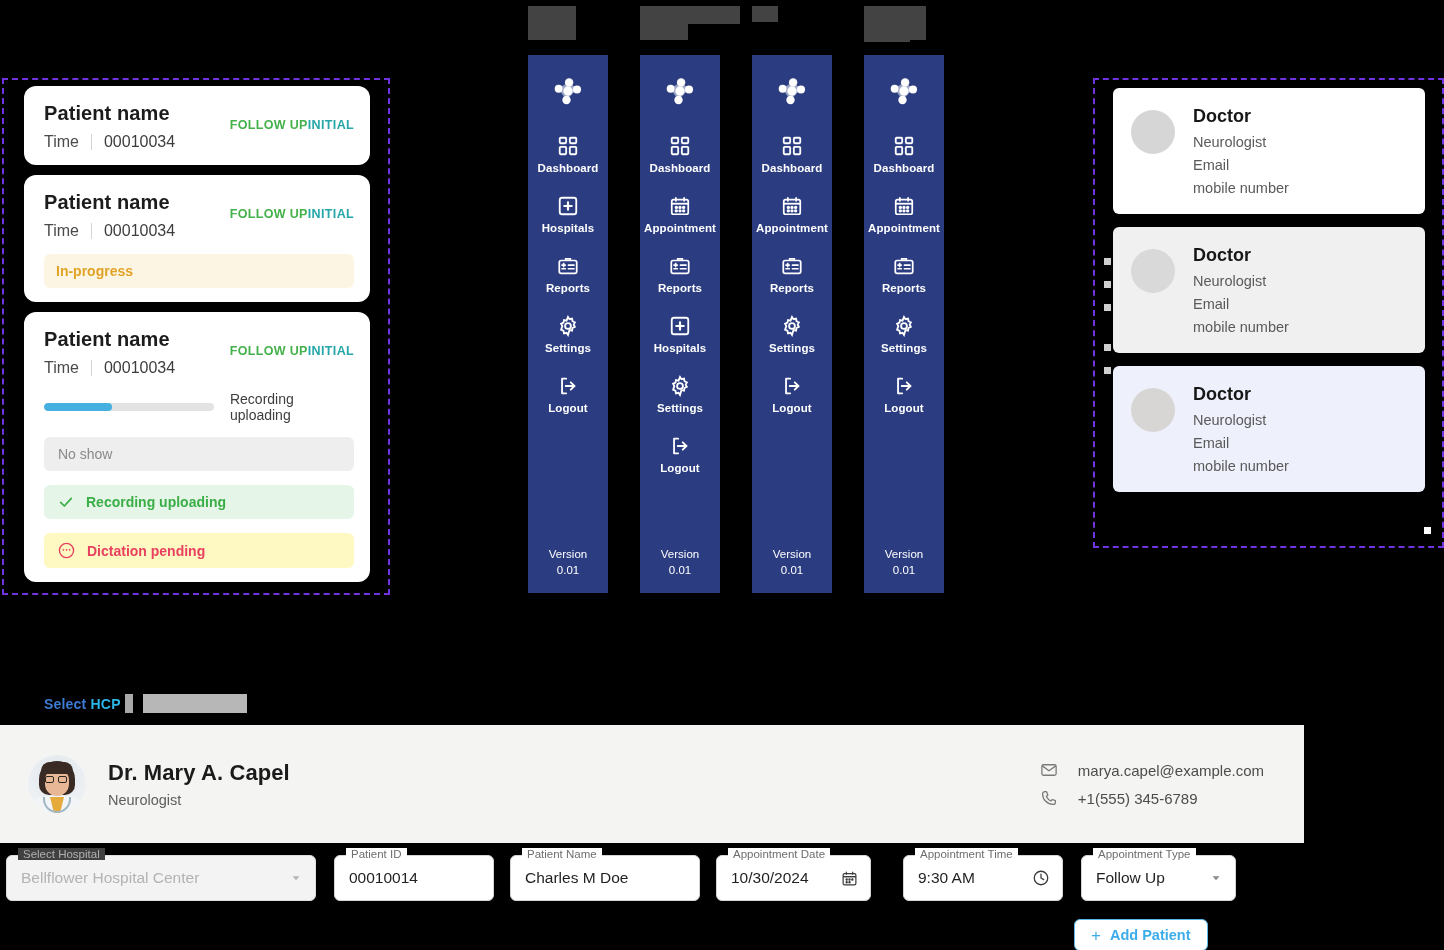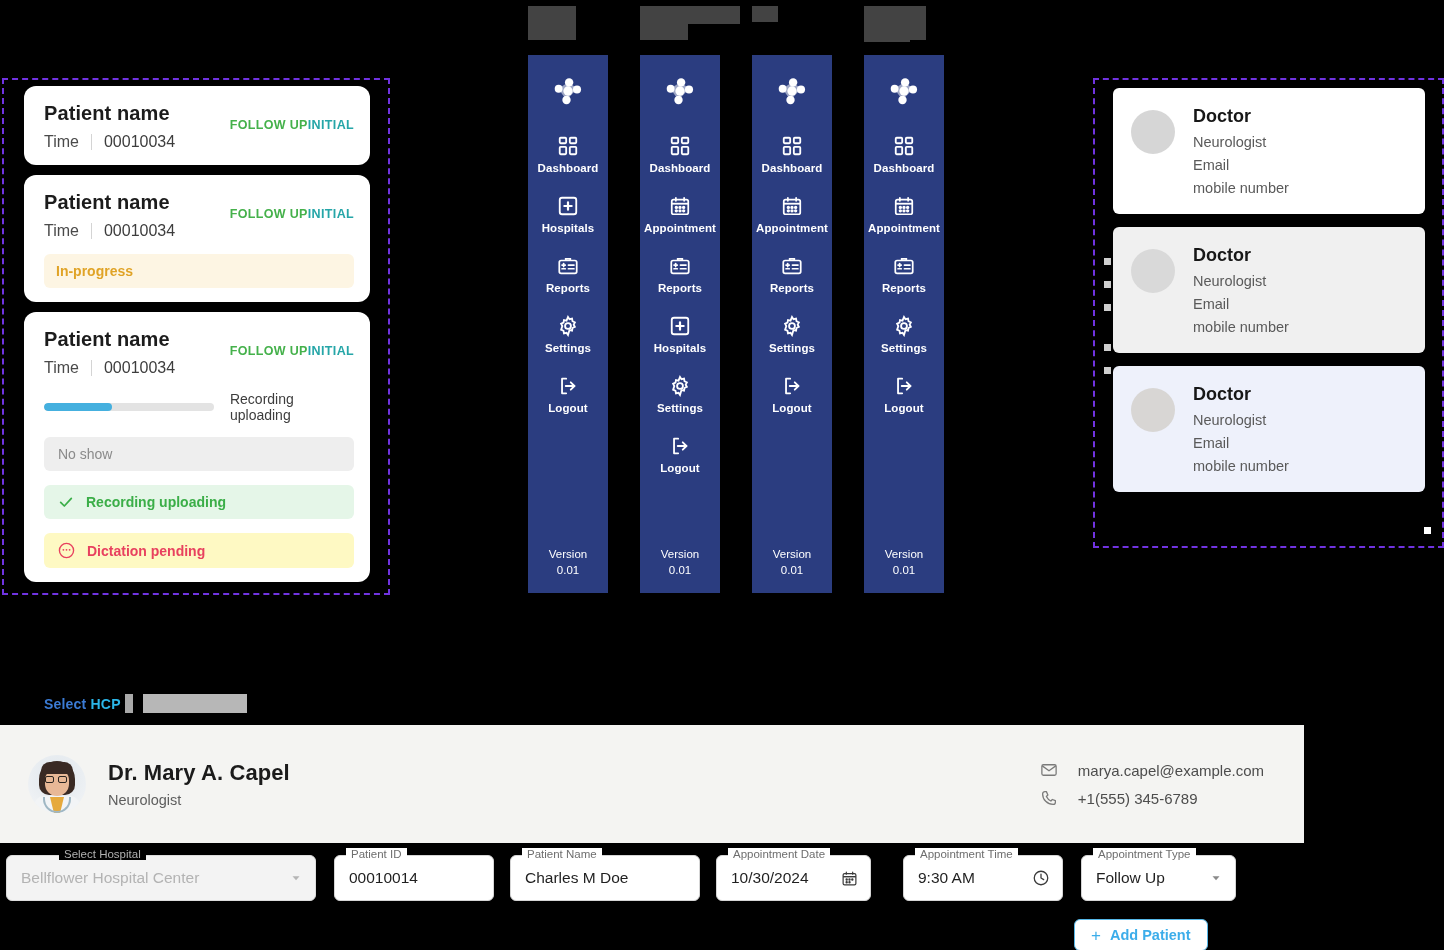--- a/index.html
+++ b/index.html
@@ -165,21 +165,21 @@
     padding: 0 12px 0 14px;
     box-shadow: 0 1px 3px rgba(0,0,0,.14);
   }
   .field .f-label {
     position: absolute; top: -8px; left: 11px;
     background: #fff; padding: 0 5px;
     font-size: 11.5px; color: #6e6e6e;
   }
   .field .f-value { font-size: 15.5px; color: #1f1f1f; }
   .field.disabled { background: #f3f3f3; border-color: #dcdcdc; }
-  .field.disabled .f-label { background: #000000; color: #b0b0b0; margin-left: 41px; }
+  .field.disabled .f-label { background: #404040; color: #b0b0b0; }
   .field.disabled .f-value { color: #b3b3b3; }
   .f-trail { margin-left: auto; display: flex; align-items: center; }
   .f-trail svg { display: block; }
 
   
   .add-patient {
     position: absolute; left: 1074px; top: 919px;
     height: 32px; padding: 0 16px;
     border: 1px solid #56b7e8; border-radius: 6px;
     background: #fff; color: #3cadea;

